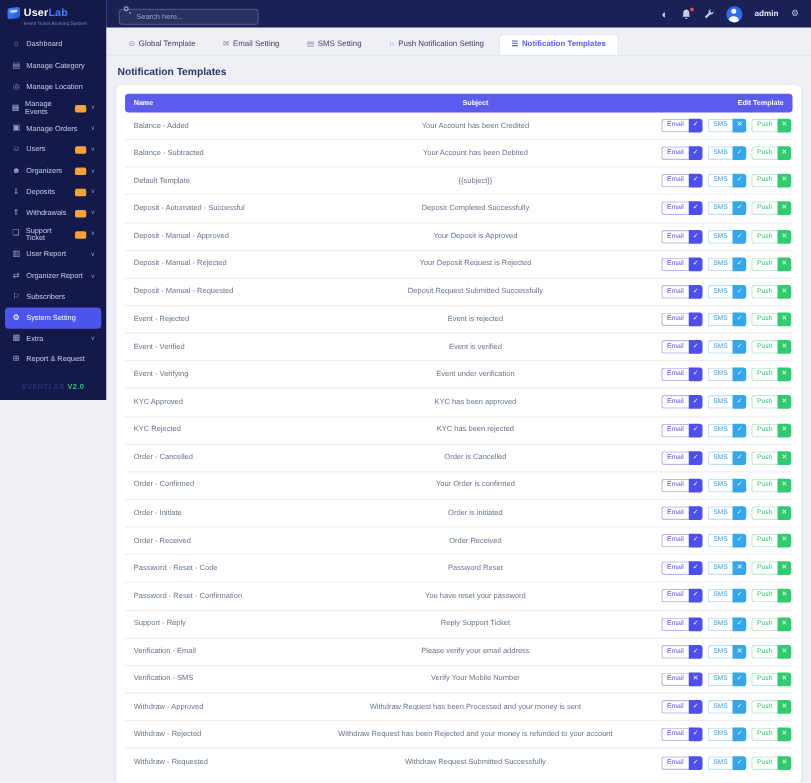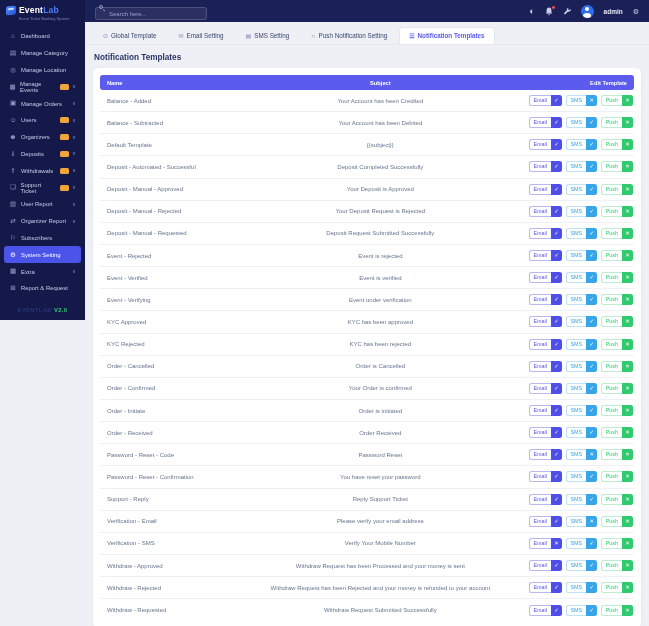--- a/index.html
+++ b/index.html
@@ -125,21 +125,21 @@
   .chip.sms .tgl { background: #36a6e8; }
   .chip.push .lbl { color: #2fcb6e; border-color: #bfecd2; }
   .chip.push .tgl { background: #2fcb6e; }
 </style>
 </head>
 <body>
 
 <aside class="sidebar">
   <div class="logo-row">
     <span class="logo-mark"></span>
-    <span class="logo-text"><span>Event</span><span class="lab">Lab</span></span>
+    <span class="logo-text"><span>User</span><span class="lab">Lab</span></span>
   </div>
   <div class="tagline">Event Ticket Booking System</div>
   <nav class="menu">
       <div class="side-item">
         <span class="icon">⌂</span>
         <span class="lbl">Dashboard</span>
       </div>
       <div class="side-item">
         <span class="icon">▤</span>
         <span class="lbl">Manage Category</span>

